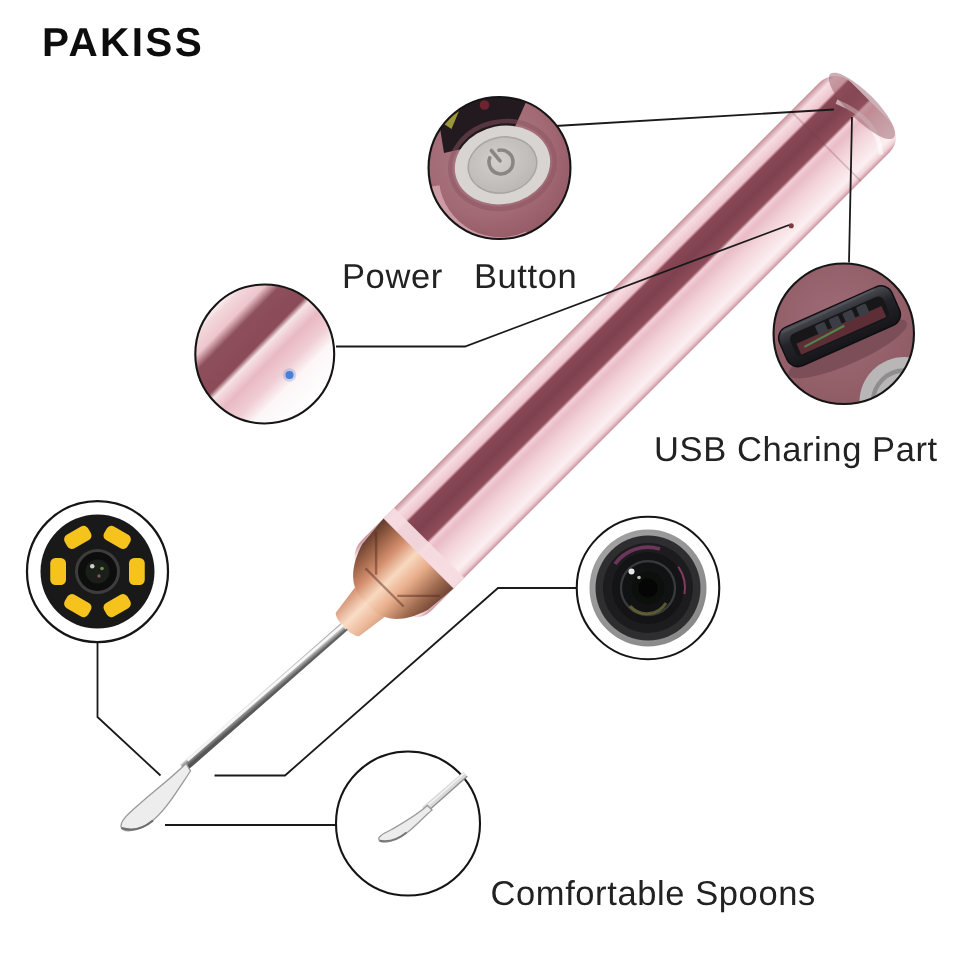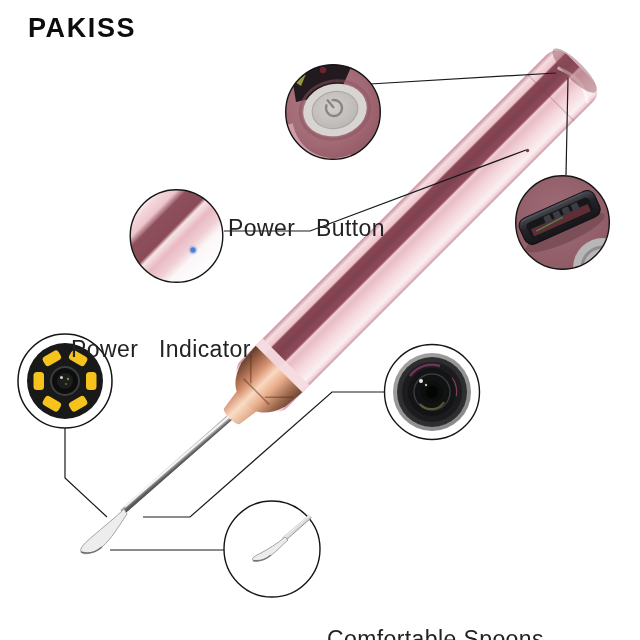--- a/index.html
+++ b/index.html
@@ -3,21 +3,21 @@
 <meta charset="utf-8">
 <style>
   html,body{margin:0;padding:0;}
   #stage{
     position:relative;width:640px;height:640px;background:#ffffff;
     overflow:hidden;font-family:"Liberation Sans",sans-serif;
   }
   #art{position:absolute;left:0;top:0;}
   .label{
     position:absolute;font:400 23px/1.15 "Liberation Sans",sans-serif;
-    color:#222;letter-spacing:.4px;white-space:nowrap;margin-top:44px;
+    color:#222;letter-spacing:.4px;white-space:nowrap;
   }
   .ws-wide{word-spacing:14px;}
   .brand{
     position:absolute;left:28px;top:14px;
     font:700 27px/1.1 "Liberation Sans",sans-serif;
     letter-spacing:1.6px;color:#0d0d0d;
   }
   #lbl-power-button{left:228px;top:171px;}
   #lbl-power-indicator{left:71px;top:292px;}
   #lbl-usb{left:436px;top:286px;}
@@ -245,15 +245,15 @@
       <path d="M 310 515 L 283 539" stroke="#f5f5f5" stroke-width="1" fill="none"></path>
       <path d="M 311.5 517.5 L 285 541" stroke="#8f8f8f" stroke-width="1" fill="none"></path>
       <path d="M 285 537 C 277 544 268 549 261 553 C 255 556 251 558 253 560.5 C 256 563 265 560 271.5 555 C 278 550 282 545 288 540 Z" fill="#ececec" stroke="#9a9a9a" stroke-width="0.9"></path>
       <path d="M 253 560.5 Q 263 562 271 555" stroke="#787878" stroke-width="1.3" fill="none"></path>
     </g>
   </g>
 </svg>
 
   <div class="brand">PAKISS</div>
   <div class="label ws-wide" id="lbl-power-button">Power Button</div>
-  <div class="label ws-wide" id="lbl-power-indicator">Power Indicator</div>
+  <div class="label" id="lbl-usb">USB Charing Part</div>
   <div class="label" id="lbl-spoons">Comfortable Spoons</div>
 </div>
 
 </body></html>

